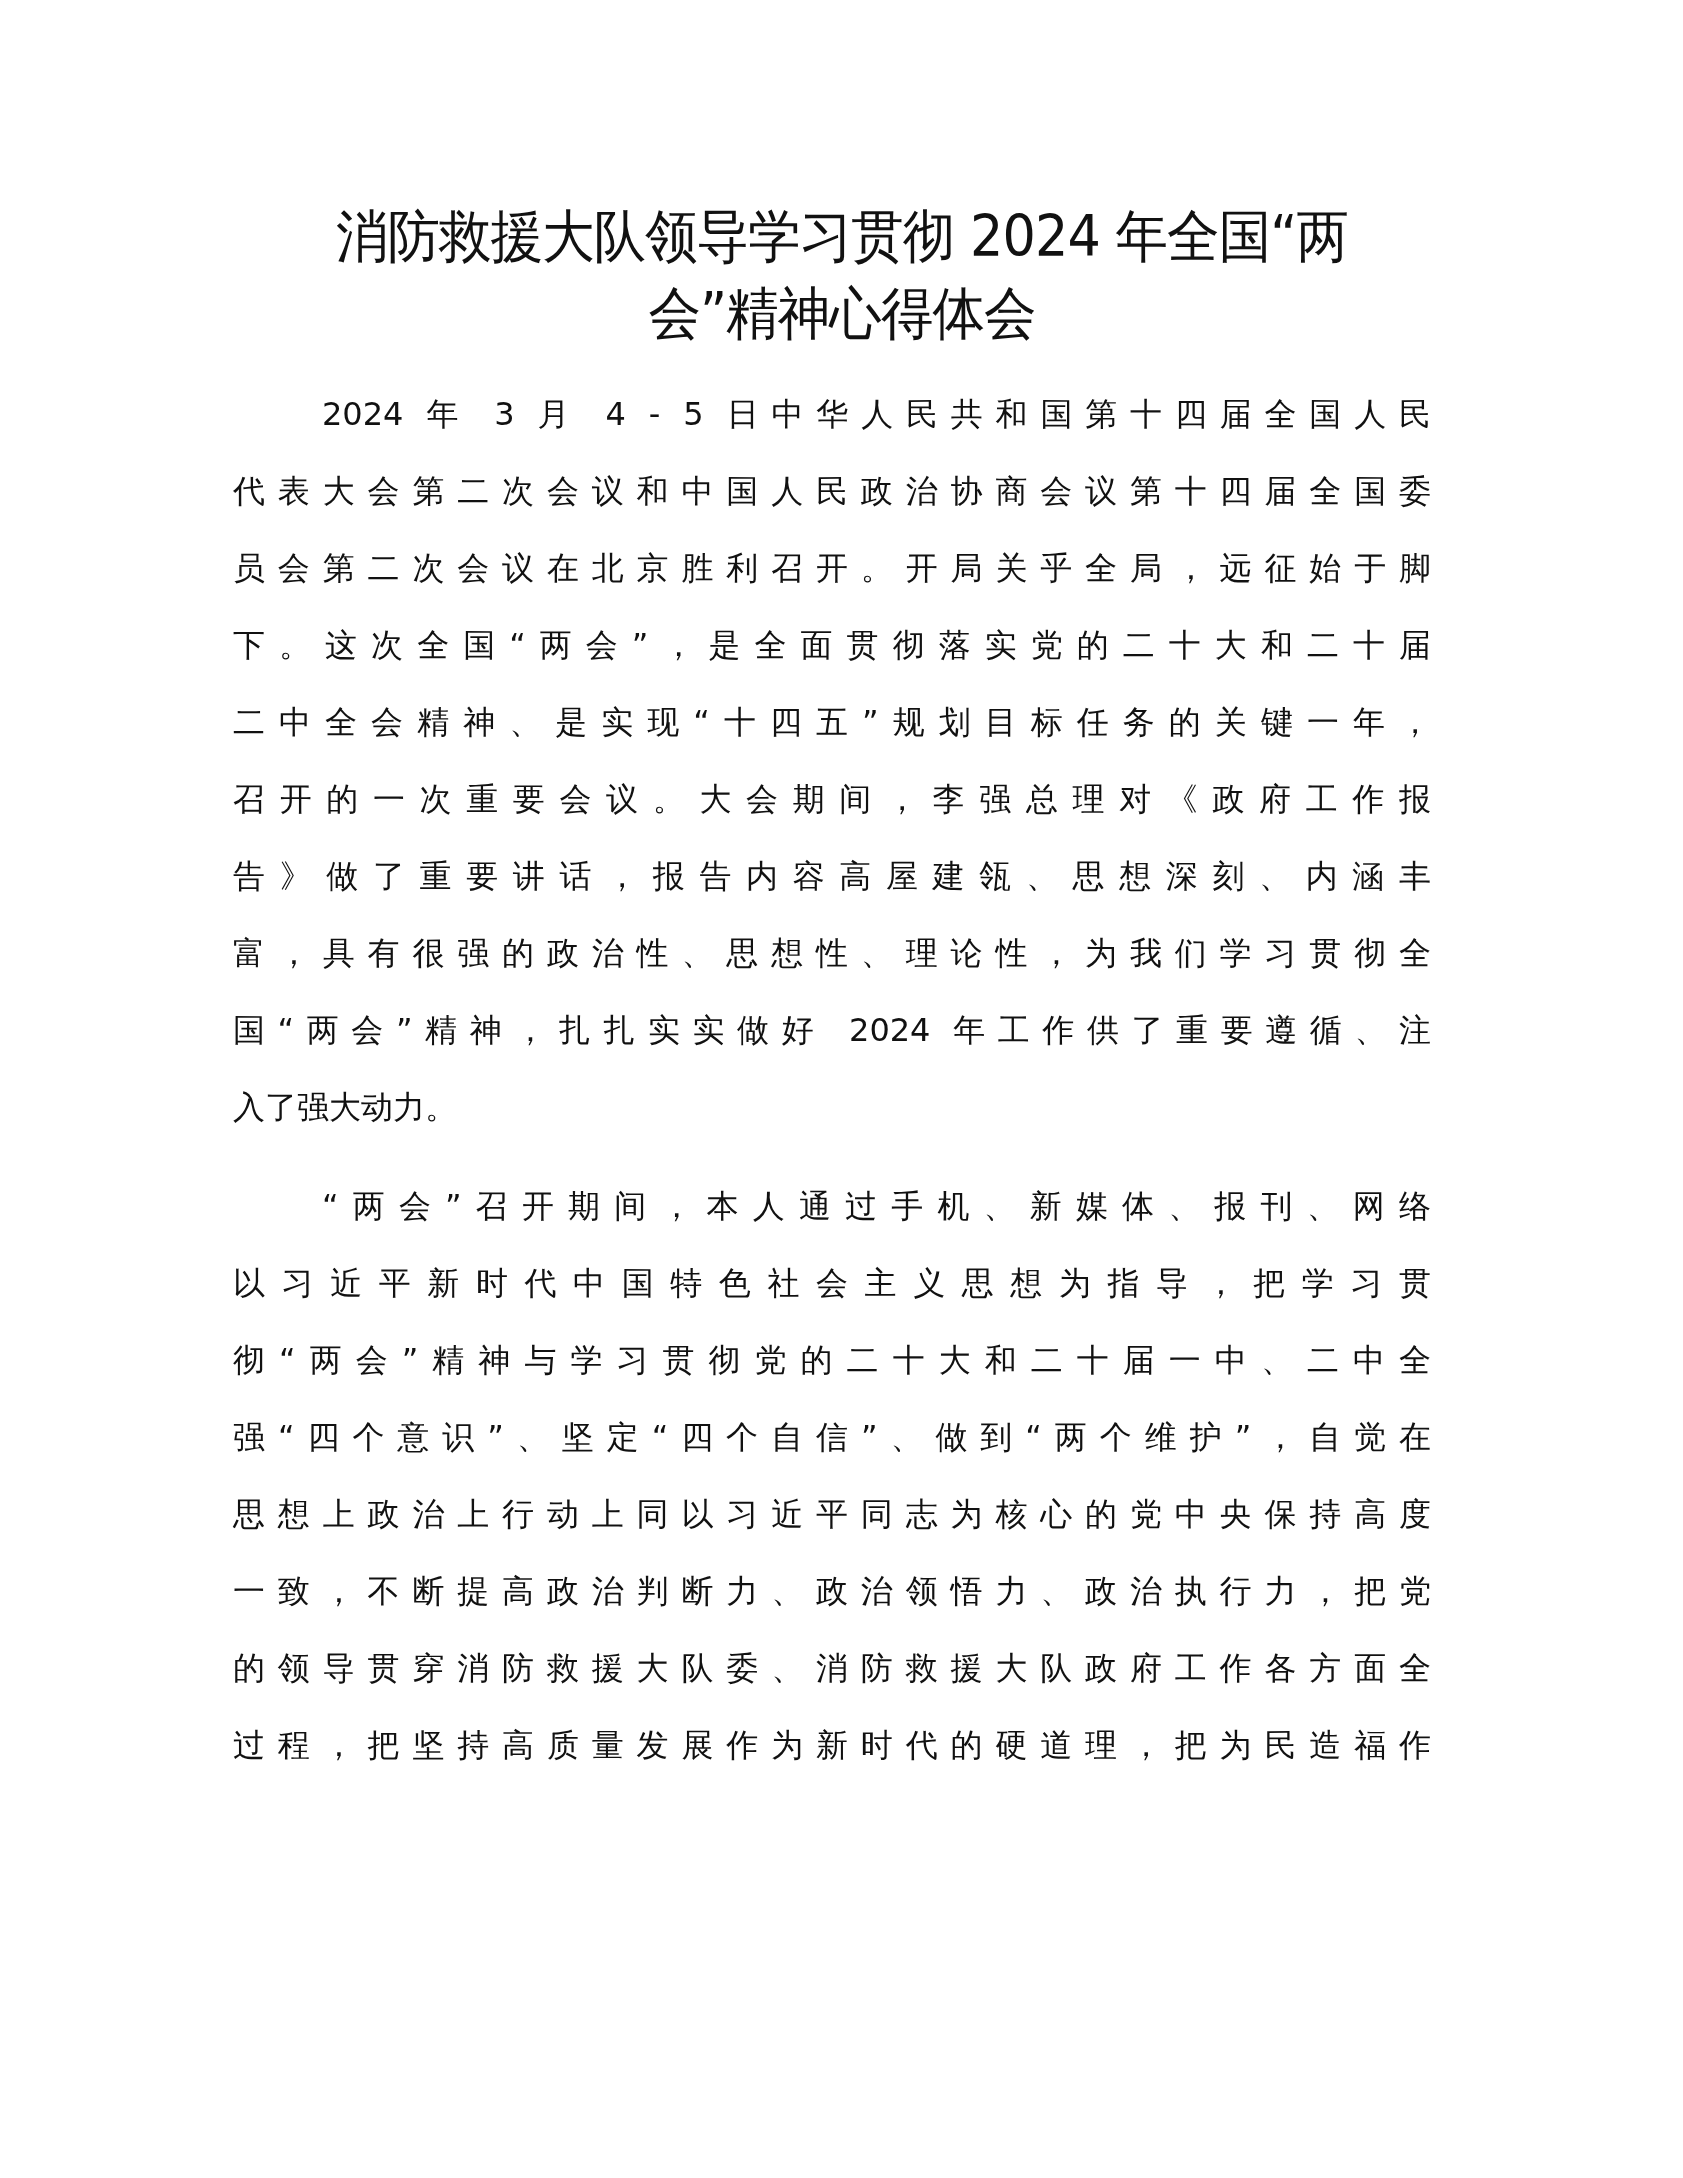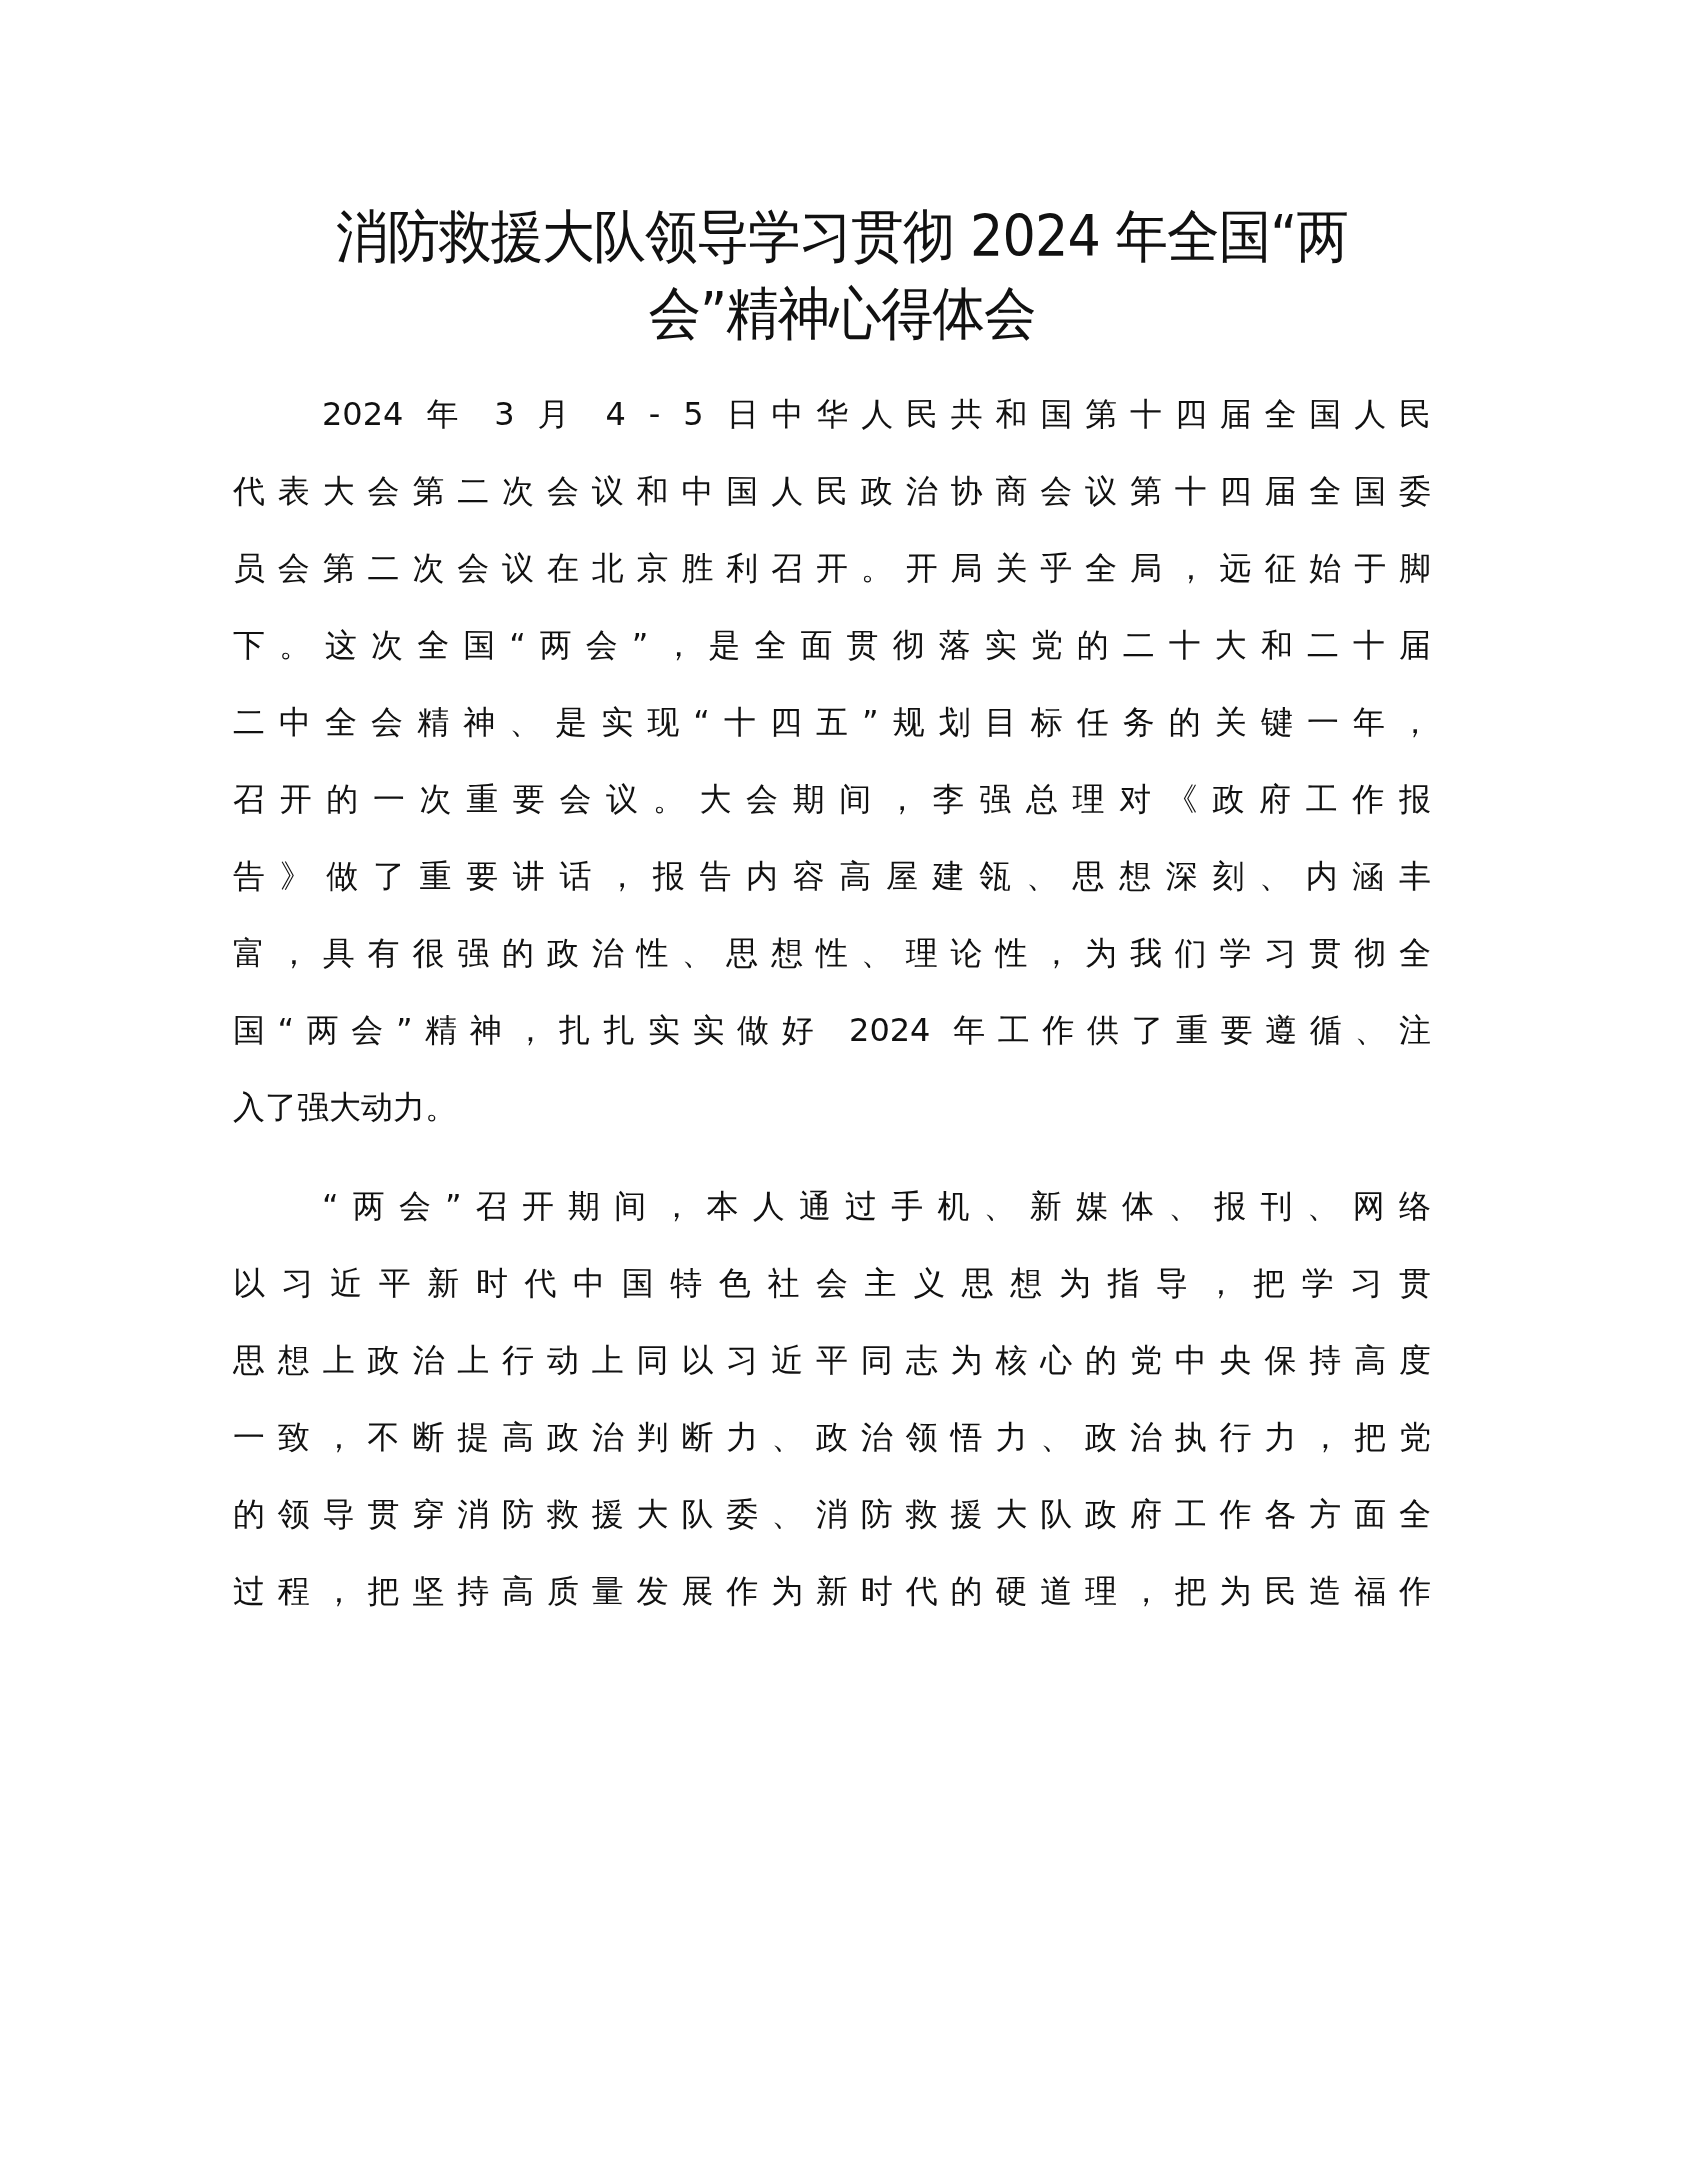--- a/index.html
+++ b/index.html
@@ -92,20 +92,22 @@
       <span class="line">富，具有很强的政治性、思想性、理论性，为我们学习贯彻全</span>
       <span class="line">国“两会”精神，扎扎实实做好 2024 年工作供了重要遵循、注</span>
       <span class="line last">入了强大动力。</span>
     </p>
 
     <div class="para-gap"></div>
 
     <p class="para">
       <span class="line indent">“两会”召开期间，本人通过手机、新媒体、报刊、网络</span>
       <span class="line">以习近平新时代中国特色社会主义思想为指导，把学习贯</span>
+      <span class="line">彻“两会”精神与学习贯彻党的二十大和二十届一中、二中全</span>
+      <span class="line">强“四个意识”、坚定“四个自信”、做到“两个维护”，自觉在</span>
       <span class="line">思想上政治上行动上同以习近平同志为核心的党中央保持高度</span>
       <span class="line">一致，不断提高政治判断力、政治领悟力、政治执行力，把党</span>
       <span class="line">的领导贯穿消防救援大队委、消防救援大队政府工作各方面全</span>
       <span class="line">过程，把坚持高质量发展作为新时代的硬道理，把为民造福作</span>
     </p>
 
   </div>
 </div>
 
 

